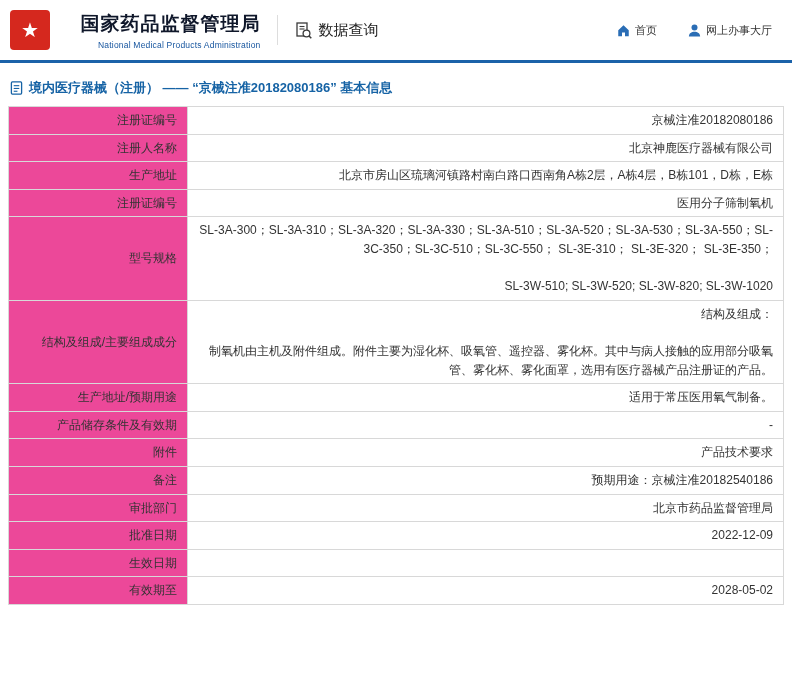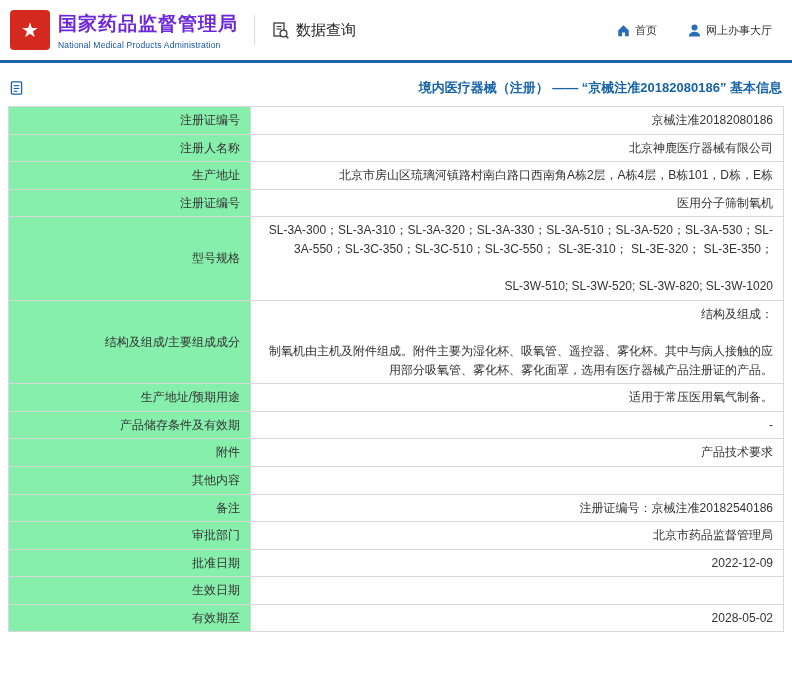--- a/index.html
+++ b/index.html
@@ -21,60 +21,60 @@
   .brand { display: flex; align-items: center; gap: 8px; }
   .emblem {
     width: 40px; height: 40px;
     background: #d5281e;
     border-radius: 4px;
     display: flex; align-items: center; justify-content: center;
     color: #fff; font-size: 20px; line-height: 1;
     flex: 0 0 auto;
   }
   .brand-text { display: flex; flex-direction: column; }
-  .brand-cn { font-size: 19px; font-weight: bold; color: #6d28d9; letter-spacing: 1px; text-align: right; }
-  .brand-en { font-size: 8.5px; color: #15549e; margin-top: 3px; letter-spacing: 0.2px; }
+  .brand-cn { font-size: 19px; font-weight: bold; color: #0f172a; letter-spacing: 1px; text-align: right; }
+  .brand-en { font-size: 8.5px; color: #15549e; margin-top: 3px; letter-spacing: 0.2px; margin-left: 40px; }
   .v-divider { width: 1px; height: 30px; background: #ddd; margin: 0 16px; }
   .data-query { display: flex; align-items: center; gap: 6px; font-size: 15px; color: #222; }
   .data-query svg { display: block; }
   .header-nav { margin-left: auto; display: flex; gap: 30px; padding-right: 6px; }
   .nav-item {
     display: flex; flex-direction: row; align-items: center; gap: 4px;
     font-size: 11px; color: #333; cursor: pointer; min-width: 34px;
   }
   .nav-item svg { display: block; }
 
   .header-line { height: 3px; background: #1b62a9; }
 
   
   .breadcrumb {
     display: flex; align-items: center; gap: 6px;
     margin: 16px 10px 9px 10px;
-    color: #1663a5; font-size: 13px; font-weight: bold; justify-content: space-between;
+    color: #1663a5; font-size: 13px; font-weight: bold;
   }
   .breadcrumb svg { display: block; flex: 0 0 auto; }
 
   
   table.info {
     width: 776px;
     margin: 0 8px 6px 8px;
     border-collapse: collapse;
     table-layout: fixed;
     font-size: 12px;
   }
   table.info th, table.info td {
     border: 1px solid #d8d8d8;
     padding: 4px 10px;
     height: 23px;
     vertical-align: middle;
     line-height: 1.55;
   }
   table.info th {
-    width: 242px;
-    background: #86efac;
+    width: 179px;
+    background: #ec4899;
     text-align: right;
     font-weight: normal;
     color: #333;
   }
   table.info td {
     background: #fff;
     text-align: right;
     white-space: pre-line;
     color: #333;
   }
@@ -177,26 +177,22 @@
     </tr>
     <tr>
       <th>产品储存条件及有效期</th>
       <td>-</td>
     </tr>
     <tr>
       <th>附件</th>
       <td>产品技术要求</td>
     </tr>
     <tr>
-      <th>其他内容</th>
-      <td></td>
-    </tr>
-    <tr>
       <th>备注</th>
-      <td>注册证编号：京械注准20182540186</td>
+      <td>预期用途：京械注准20182540186</td>
     </tr>
     <tr>
       <th>审批部门</th>
       <td>北京市药品监督管理局</td>
     </tr>
     <tr>
       <th>批准日期</th>
       <td>2022-12-09</td>
     </tr>
     <tr>

